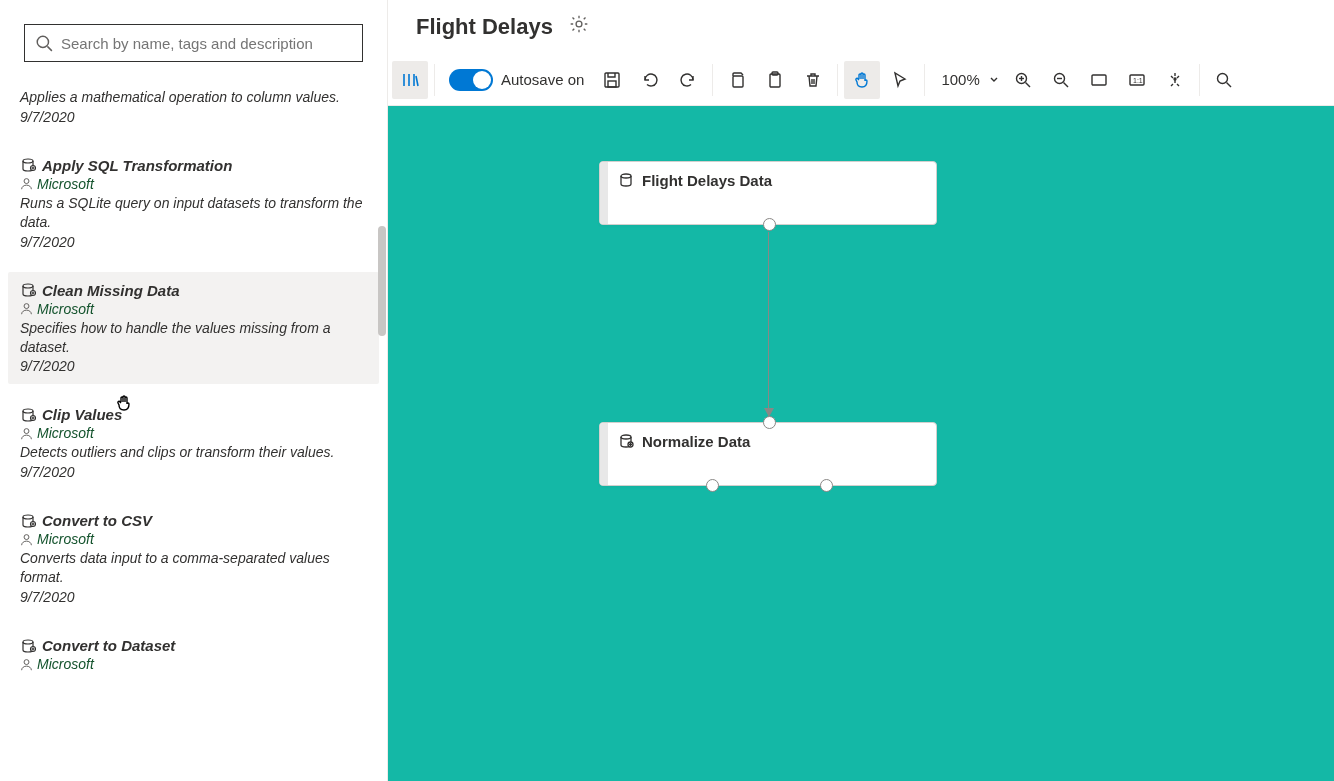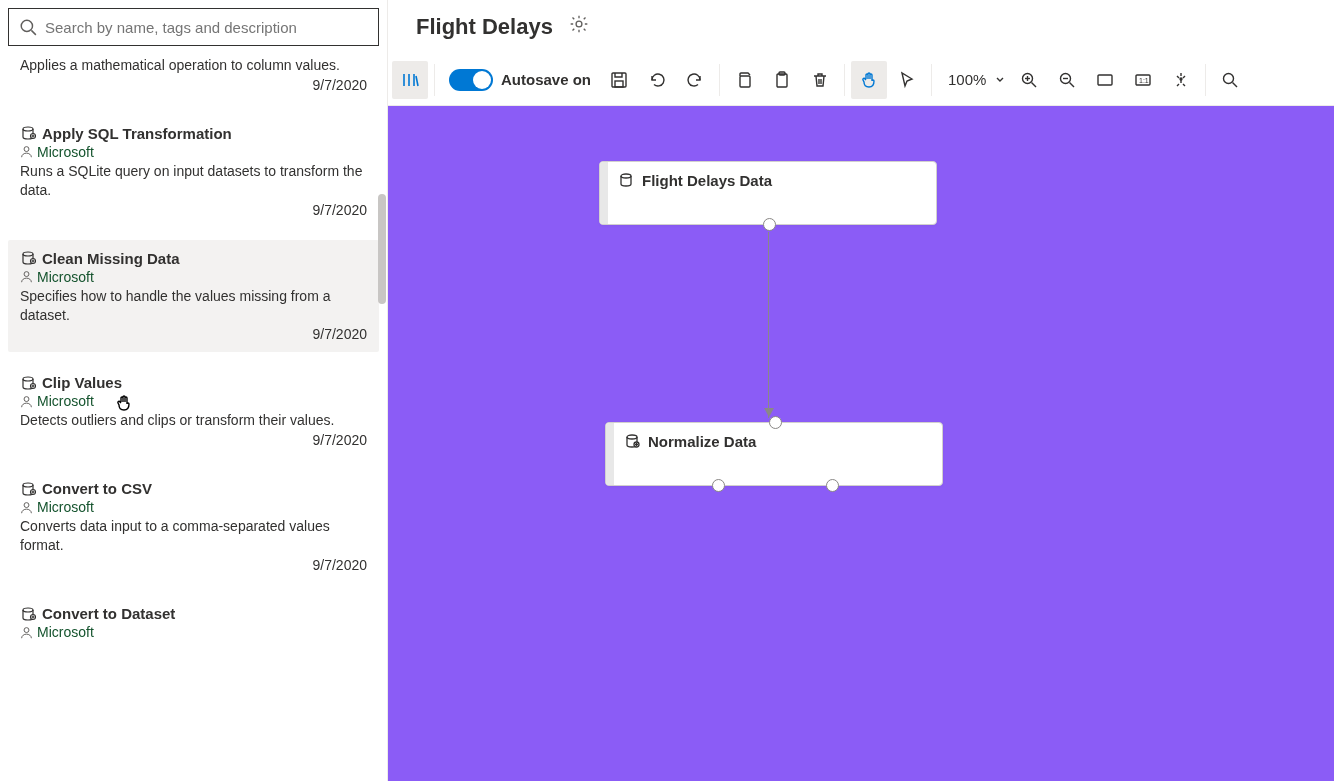--- a/index.html
+++ b/index.html
@@ -1,41 +1,41 @@
 <!DOCTYPE html>
 <html><head>
 <meta charset="utf-8">
 <style>
 * { box-sizing: border-box; margin: 0; padding: 0; }
 body { font-family: "Segoe UI", Arial, sans-serif; font-size: 14px; color: #323130; background: #fff; width: 1334px; height: 781px; overflow: hidden; display: flex; }
 .sidebar { width: 388px; border-right: 1px solid #edebe9; display: flex; flex-direction: column; }
-.search-wrap { padding: 8px; }
+.search-wrap { padding: 24px; }
 .search-box { display: flex; align-items: center; border: 1px solid #323130; height: 38px; padding: 0 10px; gap: 8px; }
 .search-box input { border: none; outline: none; flex: 1; font-size: 15px; color: #605e5c; background: transparent; }
 .assets-bar { display: flex; align-items: center; justify-content: space-between; padding: 8px 12px 8px 10px; font-size: 17px; color: #323130; }
 .asset-list { flex: 1; overflow-y: auto; padding: 0 8px 0 8px; position: relative; }
-.asset-item { background: #fff; padding: 10px 12px 10px 12px; margin-bottom: 12px; border-radius: 2px; cursor: pointer; }
+.asset-item { background: #fff; padding: 10px 12px 10px 12px; margin-bottom: 12px; border-radius: 2px; cursor: pointer; font-style: italic; }
 .asset-item.partial { margin-top: -8px; }
 .asset-item.hover { background: #f3f2f1; }
 .asset-title { display: flex; align-items: center; gap: 6px; font-weight: 600; font-size: 15px; margin-bottom: 2px; }
 .asset-author { display: flex; align-items: center; gap: 4px; font-size: 14px; color: #14532d; margin-bottom: 2px; }
 .asset-desc { font-size: 14px; color: #323130; line-height: 1.35; }
-.asset-date { text-align: right; font-size: 14px; color: #323130; margin-top: 2px; }
+.asset-date { font-size: 14px; color: #323130; margin-top: 2px; }
 .main { flex: 1; display: flex; flex-direction: column; }
 .header { display: flex; align-items: flex-start; padding: 14px 28px; gap: 16px; }
 .header-title { font-size: 22px; font-weight: 600; }
 .toolbar { display: flex; align-items: center; padding: 8px 4px; gap: 2px; border-bottom: 1px solid #edebe9; height: 52px; }
 .tool-btn { width: 36px; height: 38px; display: flex; align-items: center; justify-content: center; cursor: pointer; color: #323130; border-radius: 2px; }
 .tool-btn.active { background: #edebe9; }
 .tool-sep { width: 1px; height: 32px; background: #edebe9; margin: 0 4px; }
-.toggle { display: flex; align-items: center; gap: 8px; padding: 0 8px; font-weight: bold; }
+.toggle { display: flex; align-items: center; gap: 8px; padding: 0 8px; }
 .toggle-track { width: 44px; height: 22px; border-radius: 11px; background: #0078d4; position: relative; cursor: pointer; }
 .toggle-thumb { position: absolute; right: 2px; top: 2px; width: 18px; height: 18px; border-radius: 50%; background: #fff; }
 .zoom-label { font-size: 15px; padding: 0 4px 0 10px; display: flex; align-items: center; gap: 9px; cursor: pointer; }
-.canvas { flex: 1; background: #8b5cf6; position: relative; overflow: hidden; text-decoration: underline; }
+.canvas { flex: 1; background: #14b8a6; position: relative; overflow: hidden; text-decoration: underline; }
 .node { position: absolute; background: #fff; border: 1px solid #d2d0ce; border-radius: 4px; width: 338px; height: 64px; box-shadow: 0 1px 3px rgba(0,0,0,0.04); }
 .node-inner { padding: 10px 14px; display: flex; align-items: flex-start; gap: 8px; }
 .node-accent { position: absolute; left: 0; top: 0; bottom: 0; width: 8px; border-radius: 3px 0 0 3px; }
 .node-title { font-weight: 600; font-size: 15px; }
 .port { width: 13px; height: 13px; border: 1px solid #8a8886; background: #fff; border-radius: 50%; position: absolute; }
 .edge { position: absolute; background: #8a8886; width: 1px; }
 .arrowhead { position: absolute; width: 0; height: 0; border-left: 5px solid transparent; border-right: 5px solid transparent; border-top: 9px solid #8a8886; }
 .scrollbar-track { position: absolute; right: 0; top: 0; width: 10px; bottom: 0; }
 .scrollbar-thumb { position: absolute; right: 1px; width: 8px; border-radius: 4px; background: #c8c6c4; }
 svg { display: block; }
@@ -331,21 +331,21 @@
             </svg>
         </span>
         <span class="node-title">Flight Delays Data</span>
       </div>
       <div class="port" style="left:163px;bottom:-7px"></div>
     </div>
 
     <div class="edge" style="left:380px;top:126px;height:186px"></div>
     <div class="arrowhead" style="left:375.5px;top:302px"></div>
 
-    <div class="node" style="left:217px;top:316px">
+    <div class="node" style="left:211px;top:316px">
       <div class="node-accent" style="background:#e8e8e8"></div>
       <div class="port" style="left:163px;top:-7px"></div>
       <div class="node-inner">
         <span style="margin-left:4px">
           <svg width="16" height="16" viewBox="0 0 16 16" fill="none" stroke="#323130" stroke-width="1.3">
               <ellipse cx="8" cy="4" rx="5" ry="2"></ellipse>
               <path d="M3 4v8c0 1.1 2.2 2 5 2s5-.9 5-2V4"></path>
               <circle cx="12.5" cy="11.5" r="2.5" fill="#fff"></circle>
               <path d="M12.5 10v3M11 11.5h3"></path>
             </svg>

